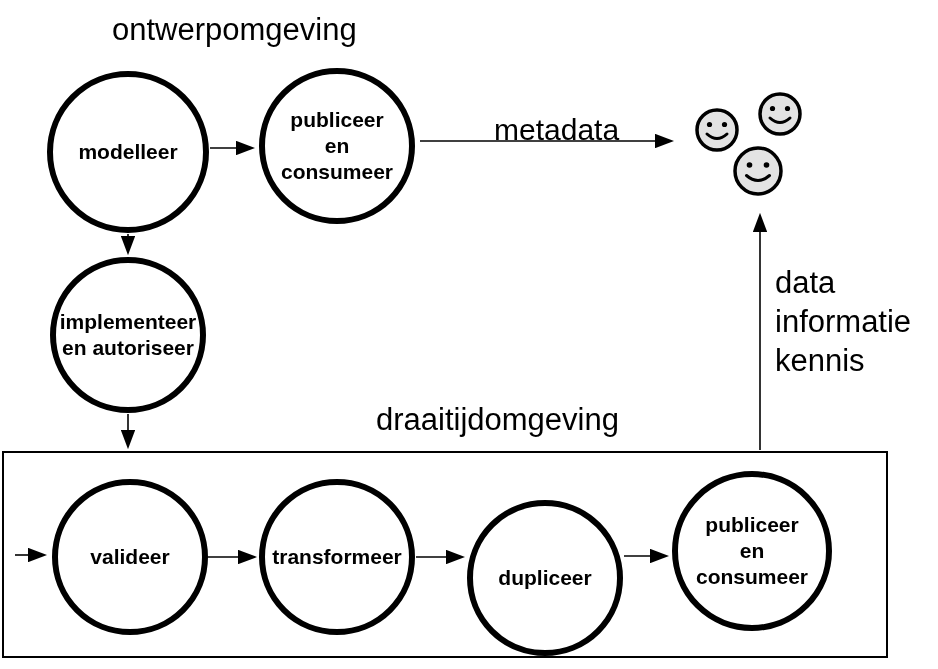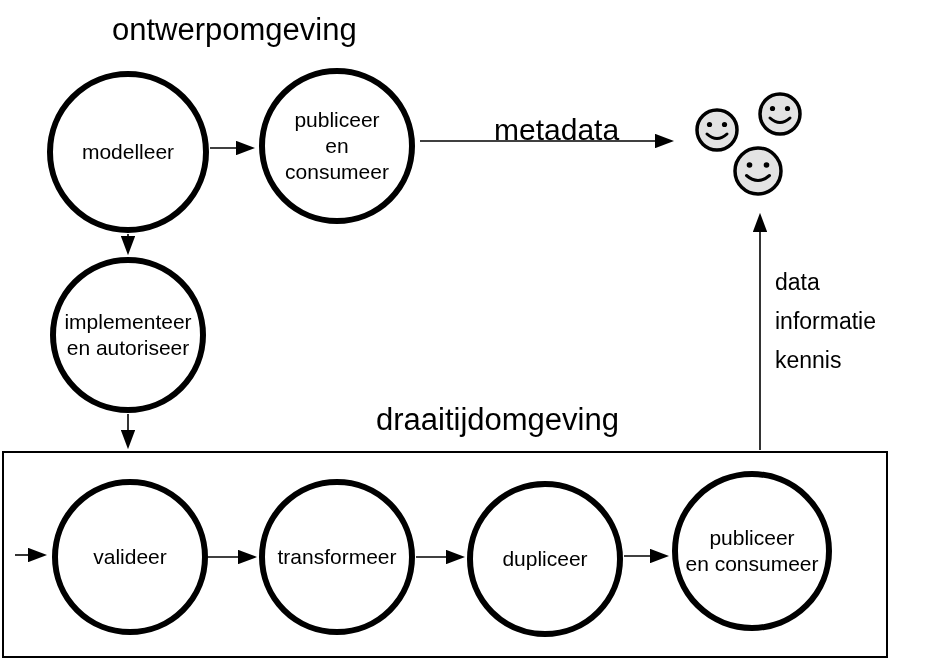--- a/index.html
+++ b/index.html
@@ -35,20 +35,21 @@
     position: absolute;
     box-sizing: border-box;
     border: 6px solid #000000;
     border-radius: 50%;
     background: #ffffff;
     display: flex;
     align-items: center;
     justify-content: center;
     text-align: center;
     z-index: 3;
+    font-weight: bold;
   }
   .node-label {
     font-size: 21px;
     line-height: 1.25;
     white-space: pre-line;
     color: #000000;
     padding: 0 6px;
   }
   #runtime-box {
     position: absolute;
@@ -73,21 +74,21 @@
 <body>
 
 <div id="canvas">
 
   <div class="env-title" style="left:376px; top:402px;">draaitijdomgeving</div>
 
   <div class="env-title" style="left:112px; top:12px;">ontwerpomgeving</div>
 
   <div class="annotation" style="left:494px; top:113px;">metadata</div>
 
-  <div class="annotation" style="left:775px; top:263px; font-size:23px; line-height:39px;">data
+  <div class="annotation" style="left:775px; top:263px; font-size:31px; line-height:39px;">data
 informatie
 kennis</div>
 
   <div id="runtime-box"></div>
 
   <svg id="connector-layer" width="938" height="669" viewBox="0 0 938 669">
     <defs>
       <marker id="arrowhead" markerWidth="12" markerHeight="9" refX="10" refY="4.5" orient="auto">
         <path d="M0,0 L12,4.5 L0,9 Z" fill="#000000"></path>
       </marker>
@@ -141,21 +142,21 @@
   </div>
 
   <div class="node" style="left:52px; top:479px; width:156px; height:156px;">
     <span class="node-label">valideer</span>
   </div>
 
   <div class="node" style="left:259px; top:479px; width:156px; height:156px;">
     <span class="node-label">transformeer</span>
   </div>
 
-  <div class="node" style="left:467px; top:481px; width:156px; height:156px;">
+  <div class="node" style="left:467px; top:500px; width:156px; height:156px;">
     <span class="node-label">dupliceer</span>
   </div>
 
   <div class="node" style="left:672px; top:471px; width:160px; height:160px;">
     <span class="node-label">publiceer
 en consumeer</span>
   </div>
 
 </div>
 

